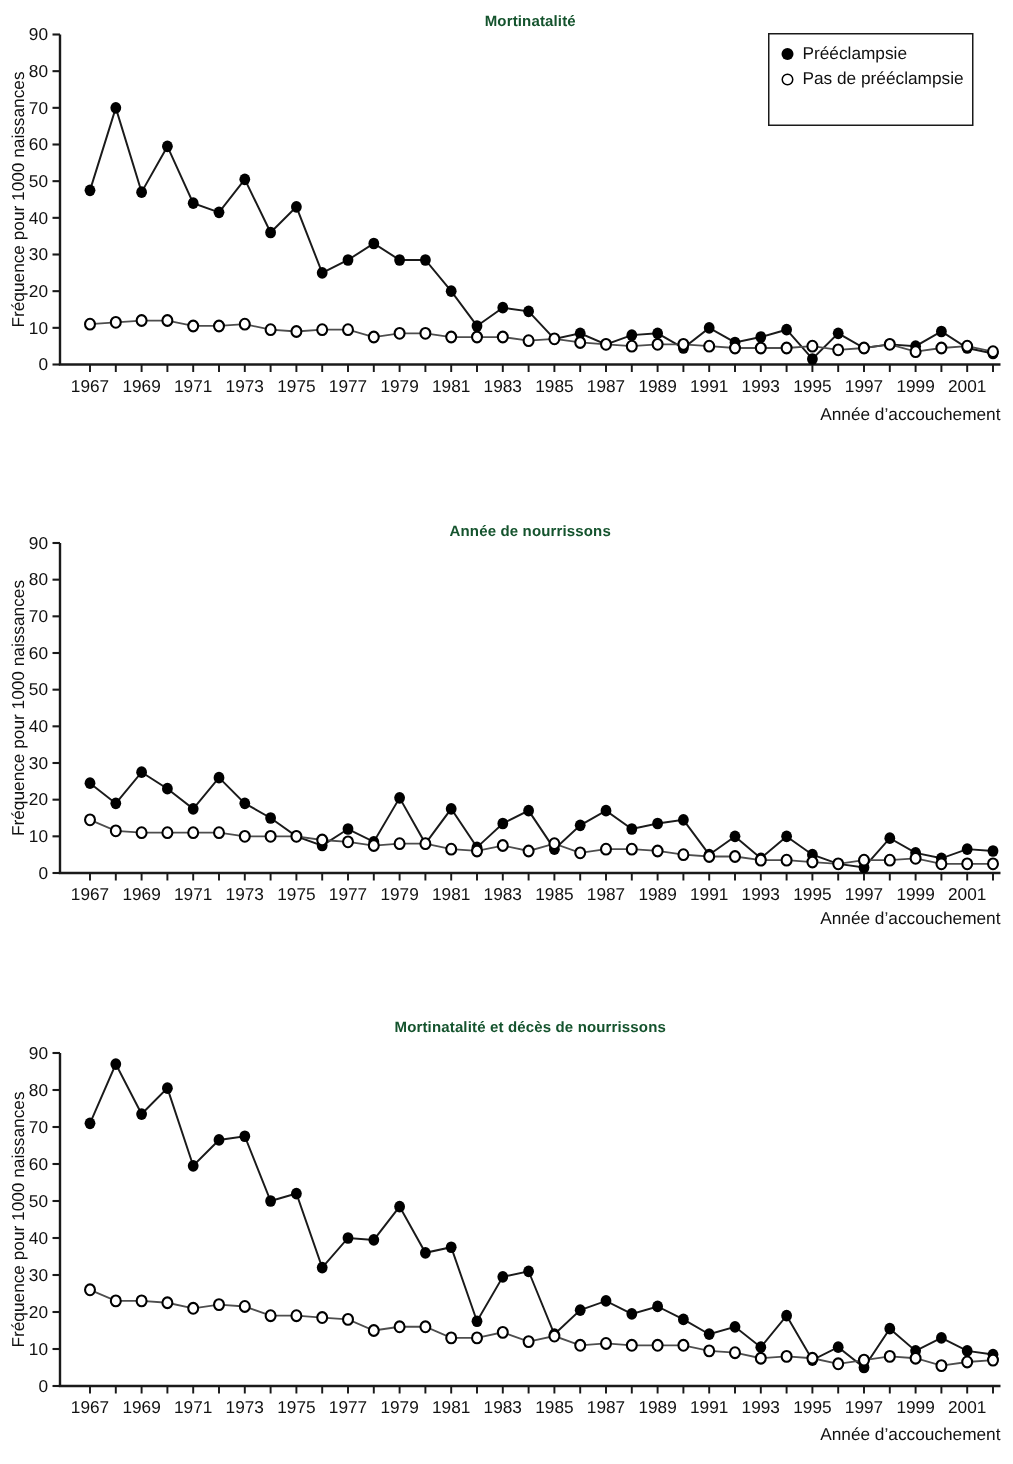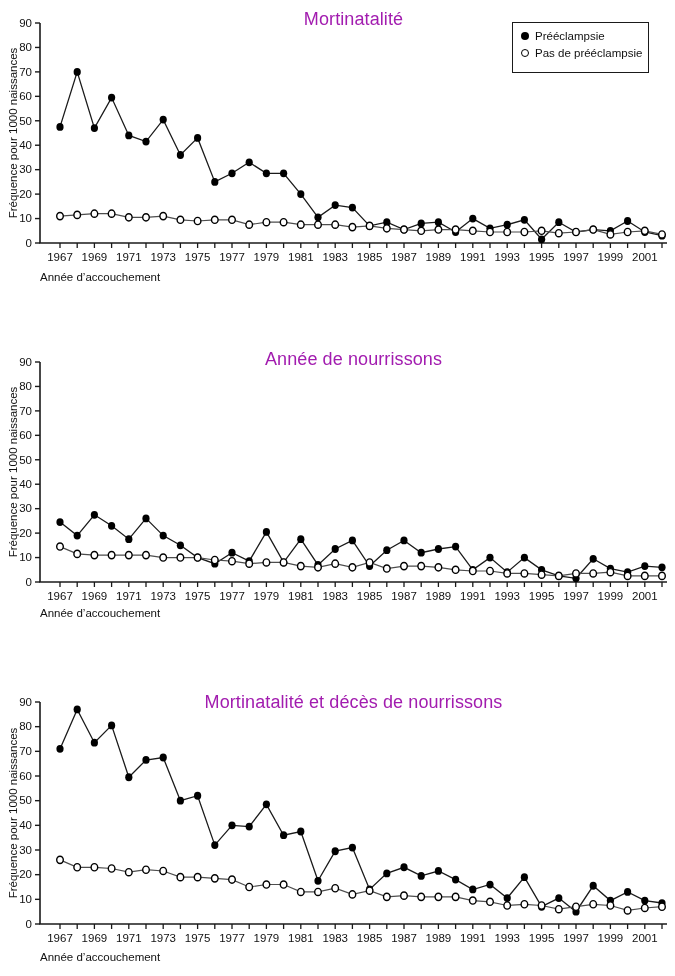--- a/index.html
+++ b/index.html
@@ -7,37 +7,37 @@
     position:relative;
     width:675px;height:976px;
     background:#ffffff;
     font-family:"Liberation Sans","DejaVu Sans",sans-serif;
     color:#111;
     overflow:hidden;
   }
   .chart{position:absolute;left:0;width:675px;}
   .chart-title{
     position:absolute;left:40px;width:627px;
-    text-align:center;font-size:18px;font-weight:400;color:#a21caf;
+    text-align:center;font-size:10px;font-weight:700;color:#14532d;
     letter-spacing:.1px;white-space:nowrap;
   }
   .xlabel{
     position:absolute;left:40px;width:627px;
-    text-align:left;font-size:11.5px;color:#111;white-space:nowrap;
+    text-align:right;font-size:11.5px;color:#111;white-space:nowrap;
   }
   .ylabel{
     position:absolute;left:13px;
     transform:translate(-50%,-50%) rotate(-90deg);
     font-size:11.5px;color:#111;white-space:nowrap;
   }
   svg.plot{position:absolute;left:0;top:0;display:block;}
   .legend{
     position:absolute;left:512px;top:22px;width:137px;
     border:1.5px solid #1a1a1a;background:#fff;
-    padding:4px 0 11px 8px;box-sizing:border-box;
+    padding:4px 0 22px 8px;box-sizing:border-box;
   }
   .legend-row{display:flex;align-items:center;height:17px;font-size:11.5px;}
   .legend-dot{display:inline-block;width:8px;height:8px;border-radius:50%;margin-right:6px;flex:0 0 auto;}
   .legend-dot.filled{background:#000;}
   .legend-dot.open{background:#fff;border:1.5px solid #000;width:6px;height:6px;}
 </style>
 </head>
 <body>
 
 <div id="figure">
@@ -514,18 +514,18 @@
         <ellipse cx="524.4" cy="244.26666666666665" rx="3.3" ry="3.6" fill="#ffffff" stroke="#000000" stroke-width="1.4"></ellipse>
         <ellipse cx="541.5999999999999" cy="245.5" rx="3.3" ry="3.6" fill="#ffffff" stroke="#000000" stroke-width="1.4"></ellipse>
         <ellipse cx="558.8" cy="249.2" rx="3.3" ry="3.6" fill="#ffffff" stroke="#000000" stroke-width="1.4"></ellipse>
         <ellipse cx="576" cy="246.73333333333335" rx="3.3" ry="3.6" fill="#ffffff" stroke="#000000" stroke-width="1.4"></ellipse>
         <ellipse cx="593.1999999999999" cy="244.26666666666665" rx="3.3" ry="3.6" fill="#ffffff" stroke="#000000" stroke-width="1.4"></ellipse>
         <ellipse cx="610.4" cy="245.5" rx="3.3" ry="3.6" fill="#ffffff" stroke="#000000" stroke-width="1.4"></ellipse>
         <ellipse cx="627.6" cy="250.43333333333334" rx="3.3" ry="3.6" fill="#ffffff" stroke="#000000" stroke-width="1.4"></ellipse>
         <ellipse cx="644.8" cy="247.96666666666667" rx="3.3" ry="3.6" fill="#ffffff" stroke="#000000" stroke-width="1.4"></ellipse>
         <ellipse cx="662" cy="246.73333333333335" rx="3.3" ry="3.6" fill="#ffffff" stroke="#000000" stroke-width="1.4"></ellipse>
       </svg>
-    <div class="chart-title" style="top:32px;">Mortinatalité et décès de nourrissons</div>
+    <div class="chart-title" style="top:20px;">Mortinatalité et décès de nourrissons</div>
     <div class="ylabel" style="top:153px;">Fréquence pour 1000 naissances</div>
     <div class="xlabel" style="top:291px;">Année d’accouchement</div>
   </div>
 
 </div>
 
 </body></html>

